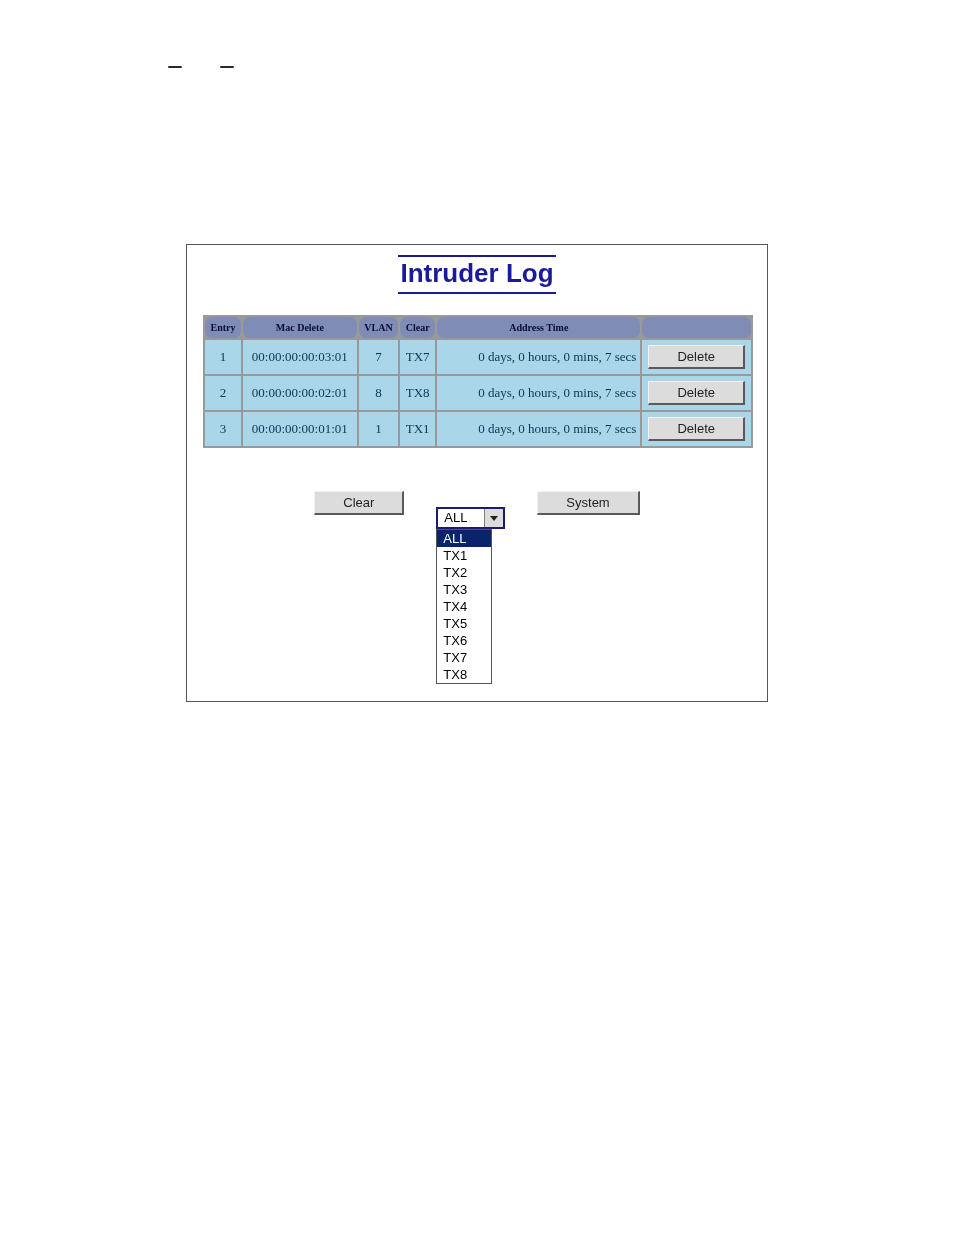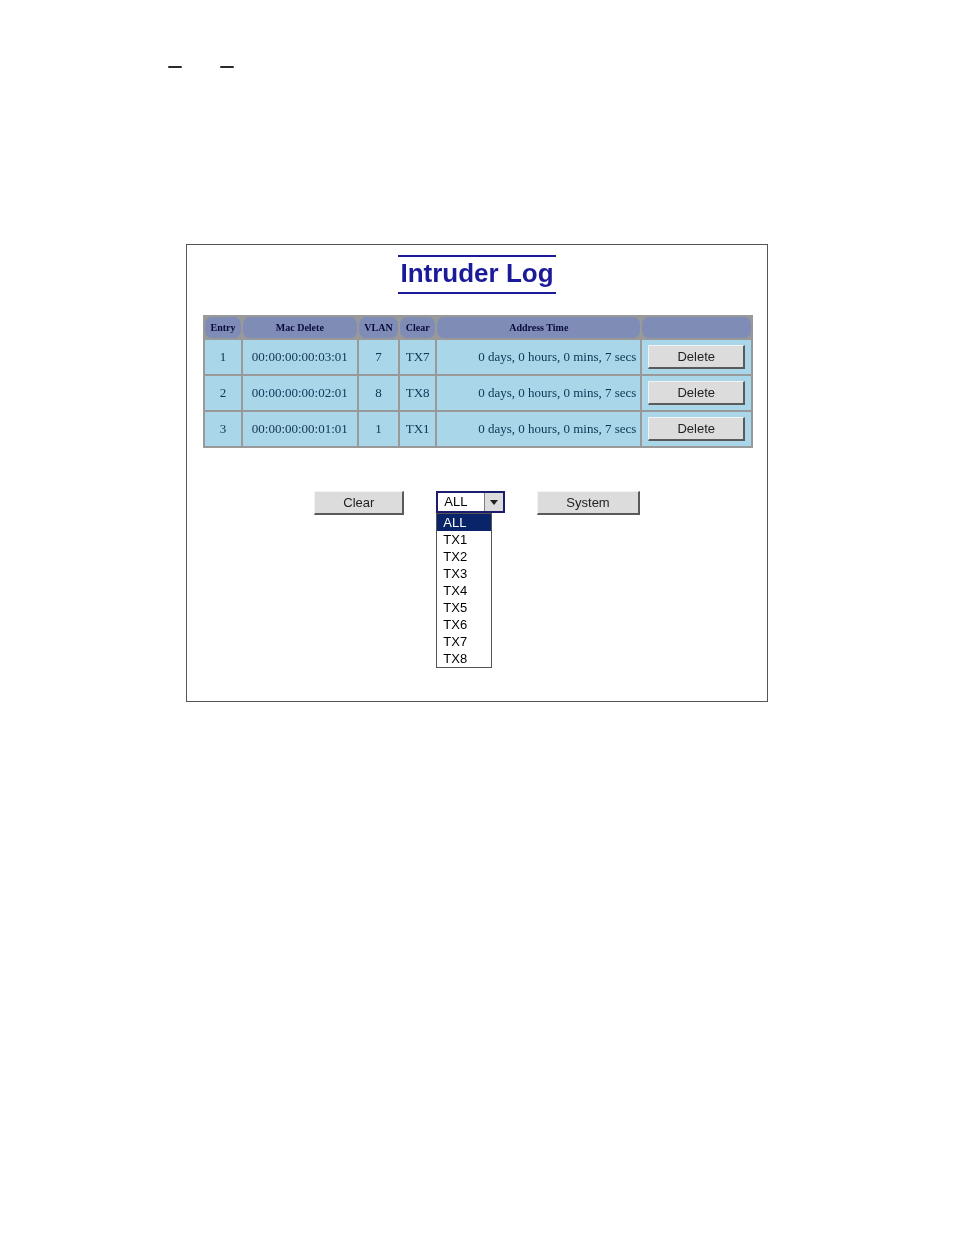--- a/index.html
+++ b/index.html
@@ -116,21 +116,21 @@
     align-items: flex-start;
     gap: 24px;
   }
   .controls .btn {
     margin: 0 4px;
   }
 
   .select-wrap {
     position: relative;
     display: inline-block;
-    margin: 0 4px;
+    margin: 16px 4px;
     text-align: left;
   }
   .select-box {
     display: inline-flex;
     align-items: stretch;
     border: 2px solid #1c1c6e;
     background: #fff;
     height: 22px;
     box-sizing: border-box;
   }

